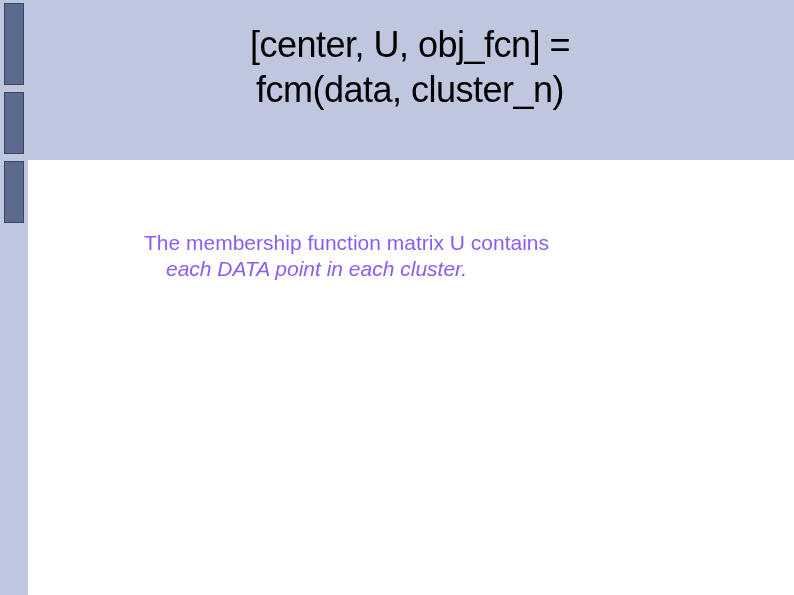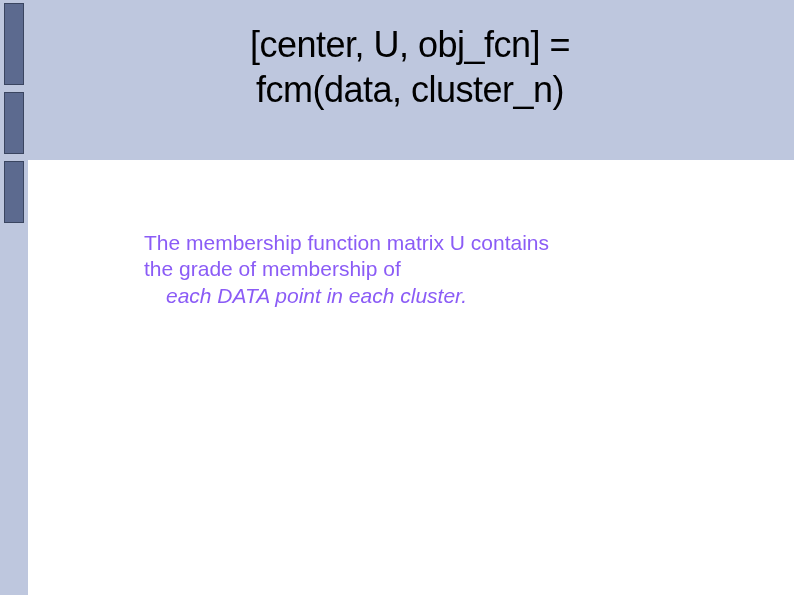--- a/index.html
+++ b/index.html
@@ -72,16 +72,15 @@
 </div>
 
 <div class="title-area">
   <div class="title-line">[center, U, obj_fcn] =</div>
   <div class="title-line">fcm(data, cluster_n)</div>
 </div>
 
 <div class="content-area">
   <div class="body-text">
     <span class="body-line">The membership function matrix U contains</span>
-    <span class="body-line">the grade of membership of</span>
     <span class="body-line indent">each DATA point in each cluster.</span>
   </div>
 </div>
 
 </body></html>

